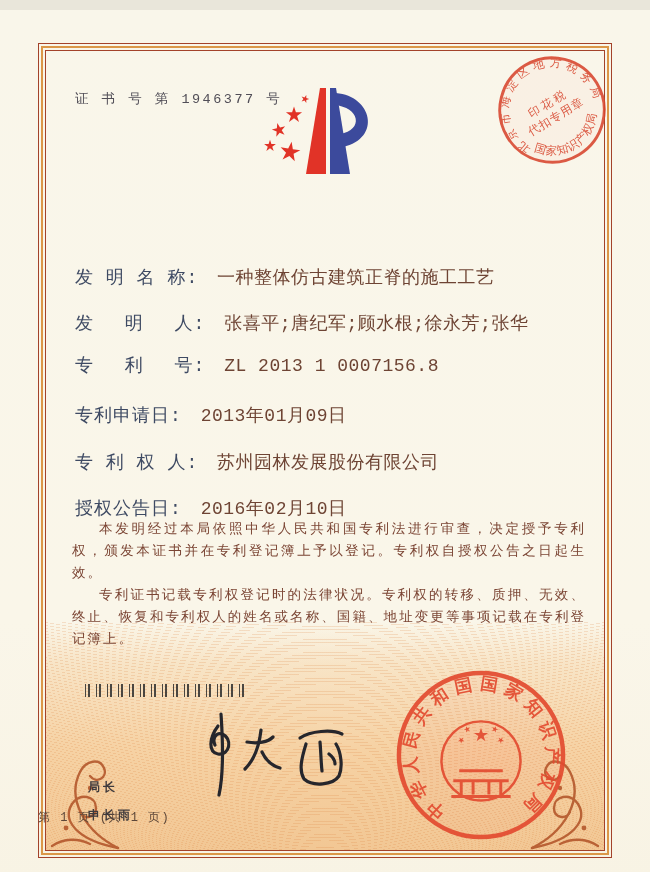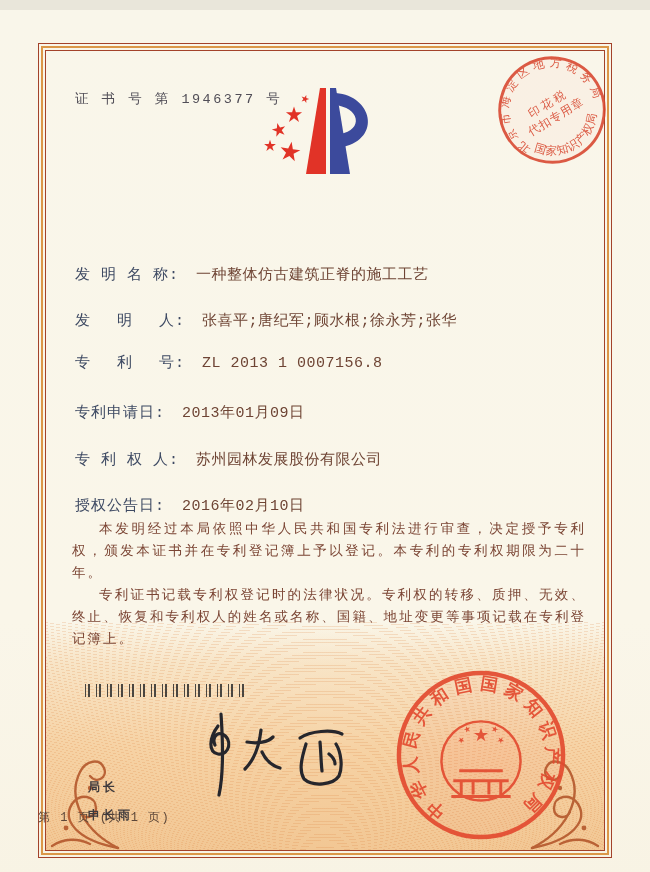--- a/index.html
+++ b/index.html
@@ -21,21 +21,21 @@
       linear-gradient(180deg, rgba(246,210,160,0) 0%, rgba(246,208,158,.45) 18%, #f6d2a4 55%, #f2c794 100%);
   }
   .cert-no{position:absolute;left:75px;top:80px;font-size:13.5px;letter-spacing:2.5px;color:#514e57;z-index:3;}
   .logo{position:absolute;left:260px;top:74px;width:140px;height:100px;z-index:3;}
   .tax-stamp{position:absolute;left:494px;top:42px;width:116px;height:116px;z-index:4;transform:rotate(-31deg);opacity:.88;}
   .title{
     position:absolute;left:38px;right:38px;top:176px;text-align:center;z-index:3;
     font-size:31px;font-weight:bold;color:#2e2e36;letter-spacing:18px;text-indent:18px;
   }
   .fields{position:absolute;left:75px;top:250px;right:60px;z-index:3;}
-  .frow{position:absolute;left:0;white-space:nowrap;font-size:15px;}
+  .frow{position:absolute;left:0;white-space:nowrap;font-size:18px;}
   .frow .lab{color:#3e4a63;letter-spacing:1px;}
   .frow .val{color:#6e4434;margin-left:8px;letter-spacing:.5px;}
   .r0{top:5px;} .r1{top:51px;text-align:right;} .r2{top:93px;} .r3{top:143px;} .r4{top:190px;} .r5{top:236px;}
   .body-text{
     position:absolute;left:72px;top:509px;width:514px;z-index:3;
     font-size:13.5px;line-height:22px;color:#7b4534;text-align:justify;letter-spacing:2px;
   }
   .body-text p{margin:0;text-indent:2em;}
   .barcode{
     position:absolute;left:85px;top:674px;width:162px;height:13px;z-index:3;
@@ -123,21 +123,21 @@
       <span class="lab">专 利 权 人:</span>
       <span class="val">苏州园林发展股份有限公司</span>
     </div>
     <div class="frow r5">
       <span class="lab">授权公告日:</span>
       <span class="val">2016年02月10日</span>
     </div>
   </div>
 
   <div class="body-text">
-    <p>本发明经过本局依照中华人民共和国专利法进行审查，决定授予专利权，颁发本证书并在专利登记簿上予以登记。本专利的专利权期限为二十年。</p>
+    <p>本发明经过本局依照中华人民共和国专利法进行审查，决定授予专利权，颁发本证书并在专利登记簿上予以登记。专利权自授权公告之日起生效。</p>
     <p>专利证书记载专利权登记时的法律状况。专利权的转移、质押、无效、终止、恢复和专利权人的姓名或名称、国籍、地址变更等事项记载在专利登记簿上。</p>
   </div>
 
   <div class="barcode"></div>
 
   <div class="director">
     <div>局长</div>
     <div>申长雨</div>
   </div>
 

